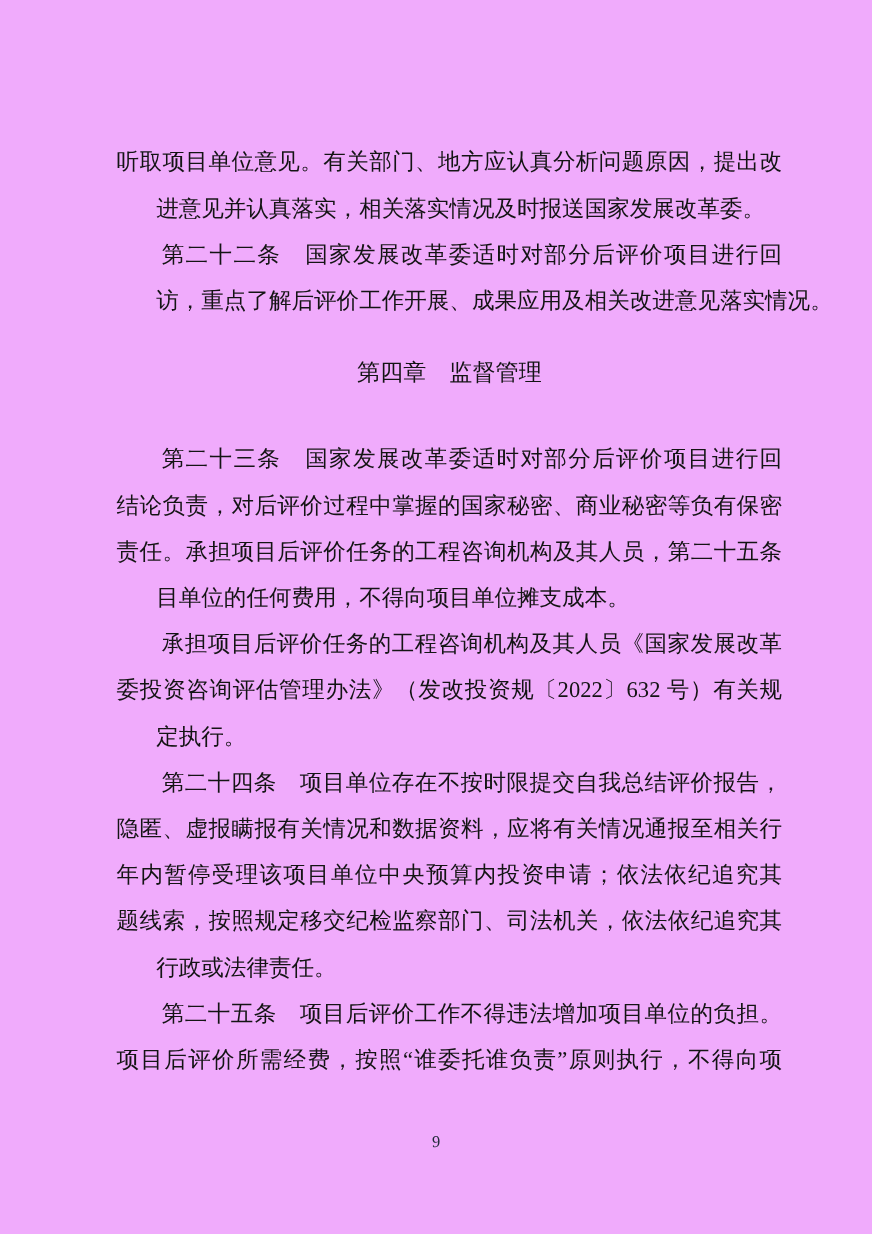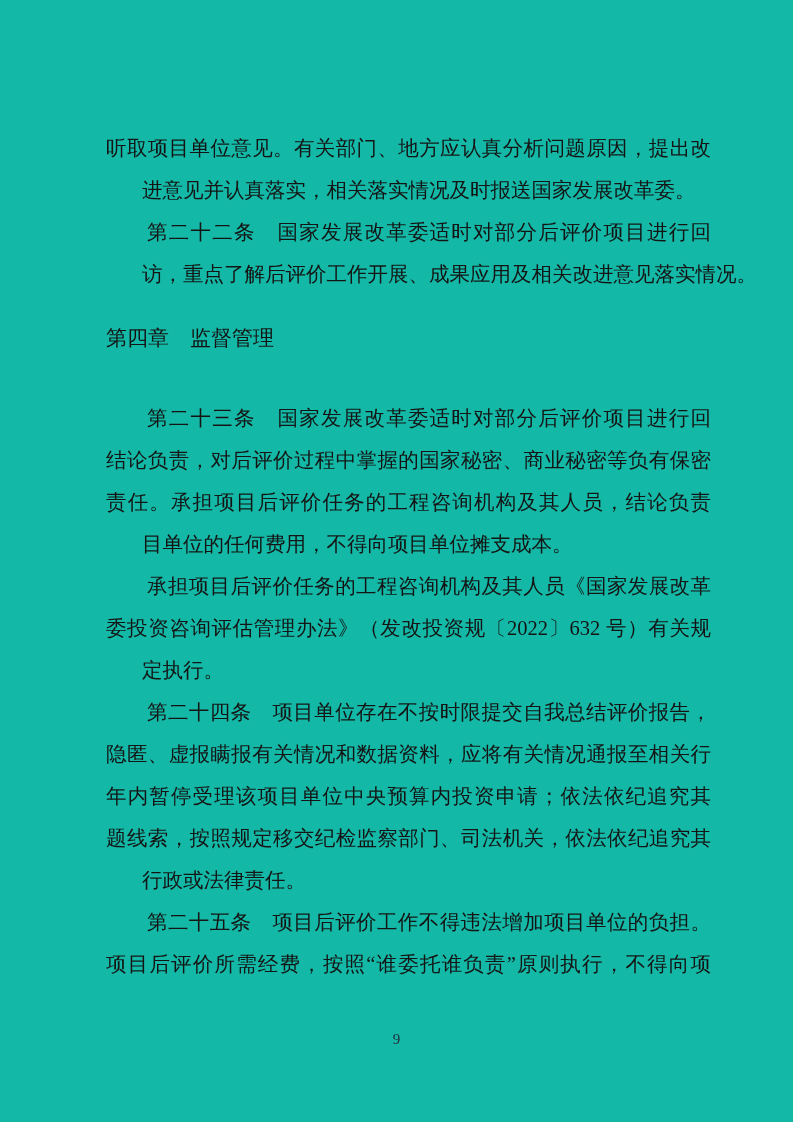--- a/index.html
+++ b/index.html
@@ -4,21 +4,21 @@
 <style>
   html, body {
     margin: 0;
     padding: 0;
     background: #ffffff;
   }
   .page {
     position: relative;
     width: 793px;
     height: 1122px;
-    background: #14b8a6;
+    background: #f0abfc;
     overflow: hidden;
     font-family: "Liberation Serif", "DejaVu Serif", serif;
     color: #141414;
   }
   .content {
     position: absolute;
     top: 127px;
     left: 106px;
     width: 605px;
   }
@@ -38,21 +38,21 @@
     padding-left: 41px;
   }
   .line.last {
     text-align-last: left;
     margin-left: 36px;
   }
   .heading {
     font-size: 21px;
     line-height: 42px;
     height: 42px;
-    text-align: left;
+    text-align: center;
     margin-top: 22px;
     margin-bottom: 38px;
     font-weight: normal;
   }
   .page-number {
     position: absolute;
     left: 0;
     right: 0;
     top: 1028px;
     text-align: center;
@@ -72,21 +72,21 @@
         <div class="line last">进意见并认真落实，相关落实情况及时报送国家发展改革委。</div>
       </div>
       <div class="para">
         <div class="line ind">第二十二条　国家发展改革委适时对部分后评价项目进行回</div>
         <div class="line last">访，重点了解后评价工作开展、成果应用及相关改进意见落实情况。</div>
       </div>
       <div class="heading">第四章　监督管理</div>
       <div class="para">
         <div class="line ind">第二十三条　国家发展改革委适时对部分后评价项目进行回</div>
         <div class="line">结论负责，对后评价过程中掌握的国家秘密、商业秘密等负有保密</div>
-        <div class="line">责任。承担项目后评价任务的工程咨询机构及其人员，结论负责</div>
+        <div class="line">责任。承担项目后评价任务的工程咨询机构及其人员，第二十五条</div>
         <div class="line last">目单位的任何费用，不得向项目单位摊支成本。</div>
       </div>
       <div class="para">
         <div class="line ind">承担项目后评价任务的工程咨询机构及其人员《国家发展改革</div>
         <div class="line">委投资咨询评估管理办法》（发改投资规〔2022〕632 号）有关规</div>
         <div class="line last">定执行。</div>
       </div>
       <div class="para">
         <div class="line ind">第二十四条　项目单位存在不按时限提交自我总结评价报告，</div>
         <div class="line">隐匿、虚报瞒报有关情况和数据资料，应将有关情况通报至相关行</div>

